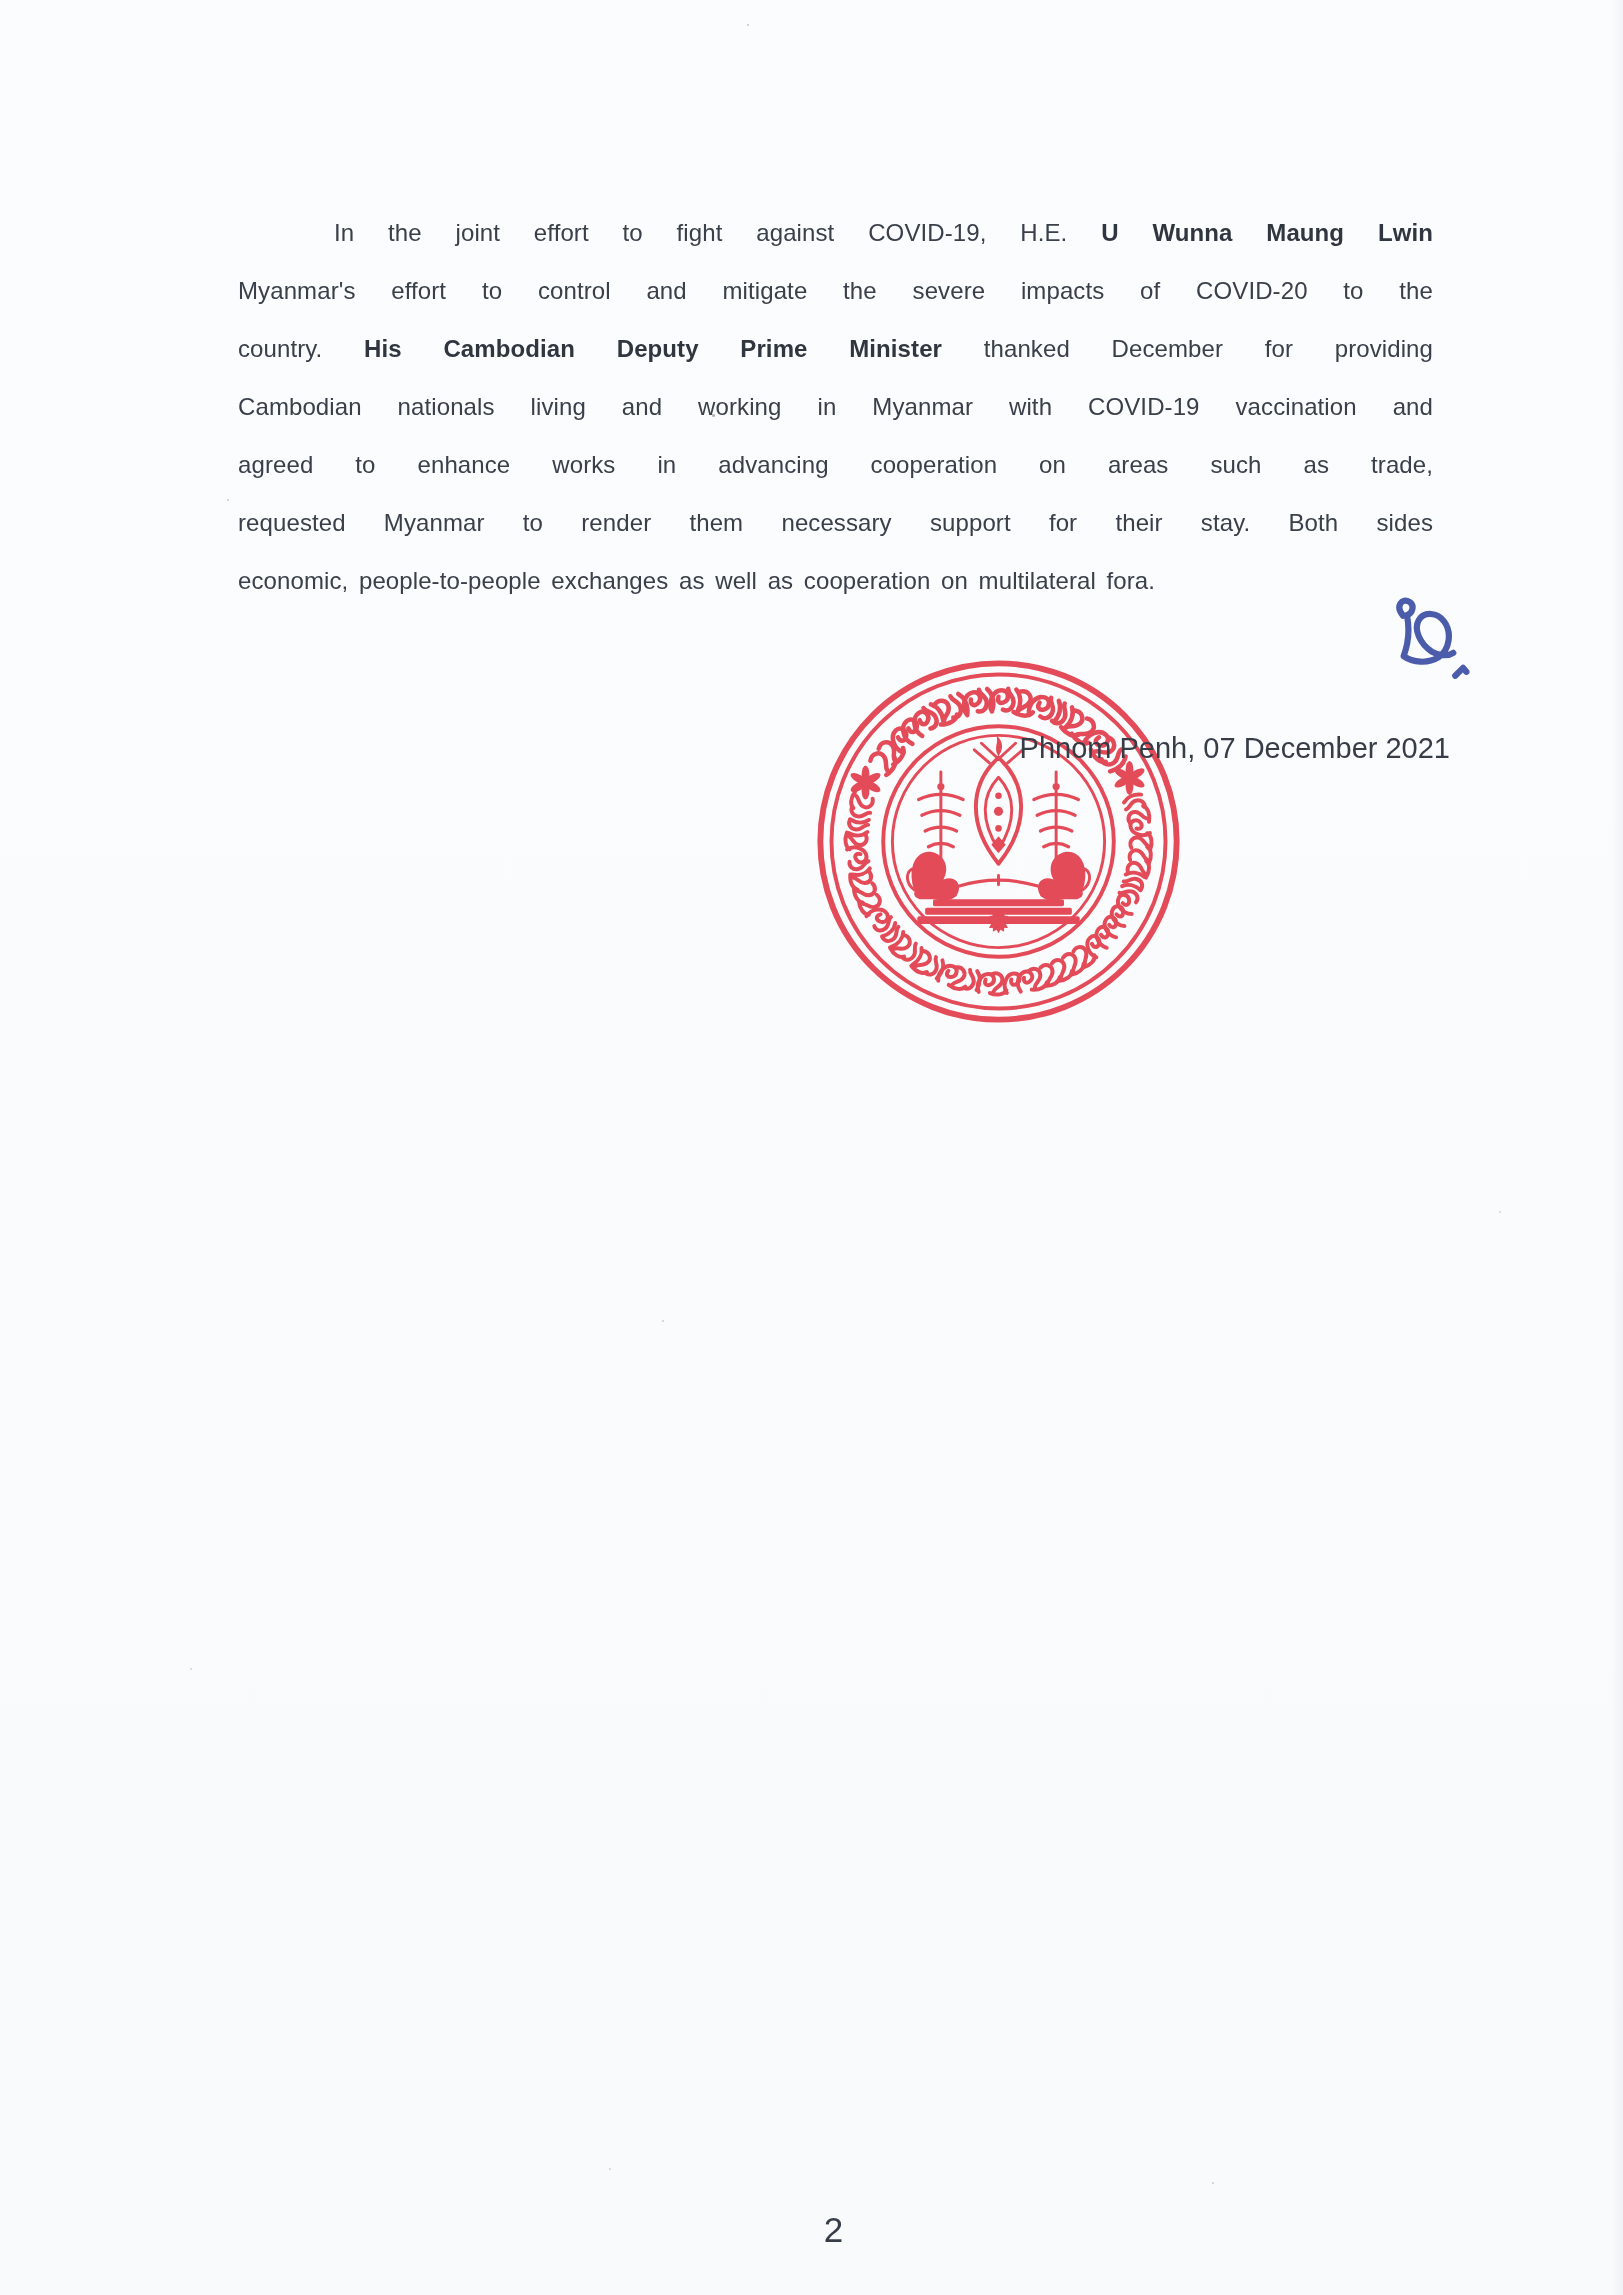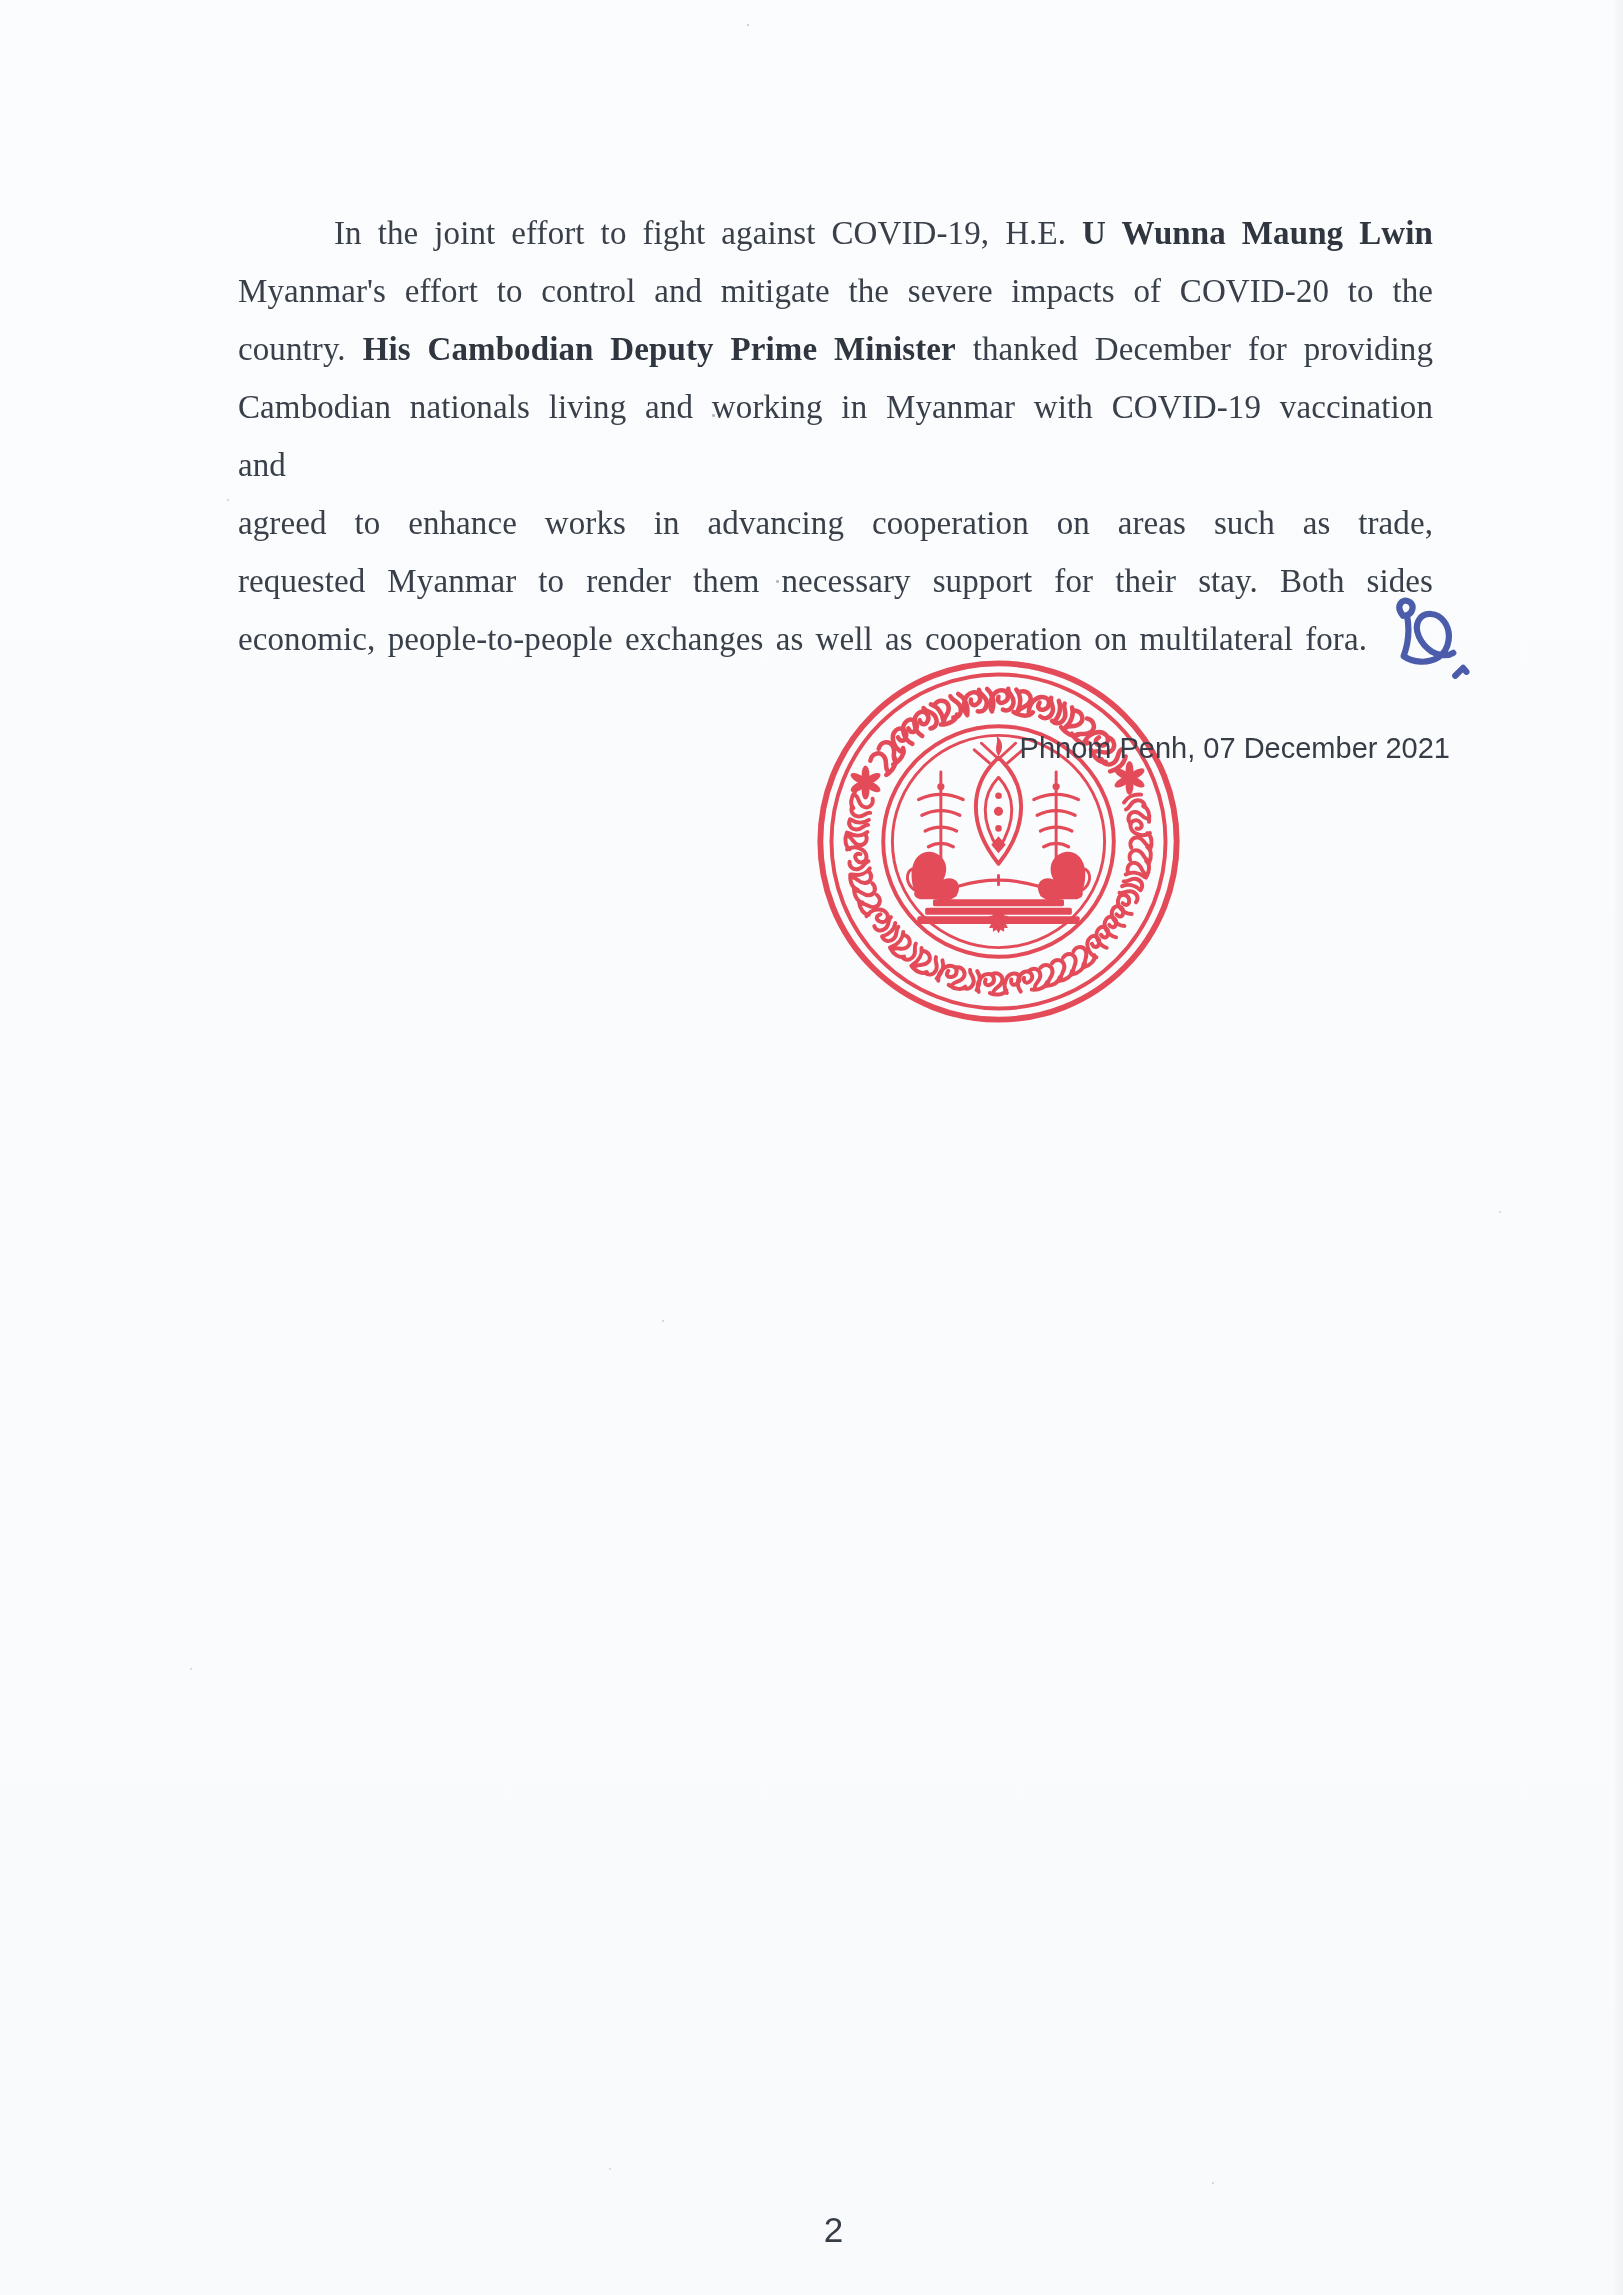--- a/index.html
+++ b/index.html
@@ -16,25 +16,24 @@
   
   .page::after {
     content: "";
     position: absolute; top: 0; right: 0; width: 11.8px; height: 100%;
     background: linear-gradient(90deg, rgba(150,155,165,0) 0%, rgba(150,155,165,0.10) 100%);
     pointer-events: none;
   }
   .para {
     position: absolute;
     left: 238px; top: 204px; width: 1195px;
-    font-size: 33px;
+    font-size: 24px;
     line-height: 58px;
     letter-spacing: 0.1px;
     word-spacing: 3.9px;
-    font-family: Liberation Serif, serif;
   }
   .line { text-align: justify; text-align-last: justify; white-space: normal; }
   .line.indent { text-indent: 96px; }
   .line.last { text-align: center; text-align-last: left; }
   .b { font-weight: 700; color: #30363f; }
   .dateline {
     position: absolute;
     left: 0; right: 174px; top: 729px;
     text-align: right;
     font-size: 29px;

